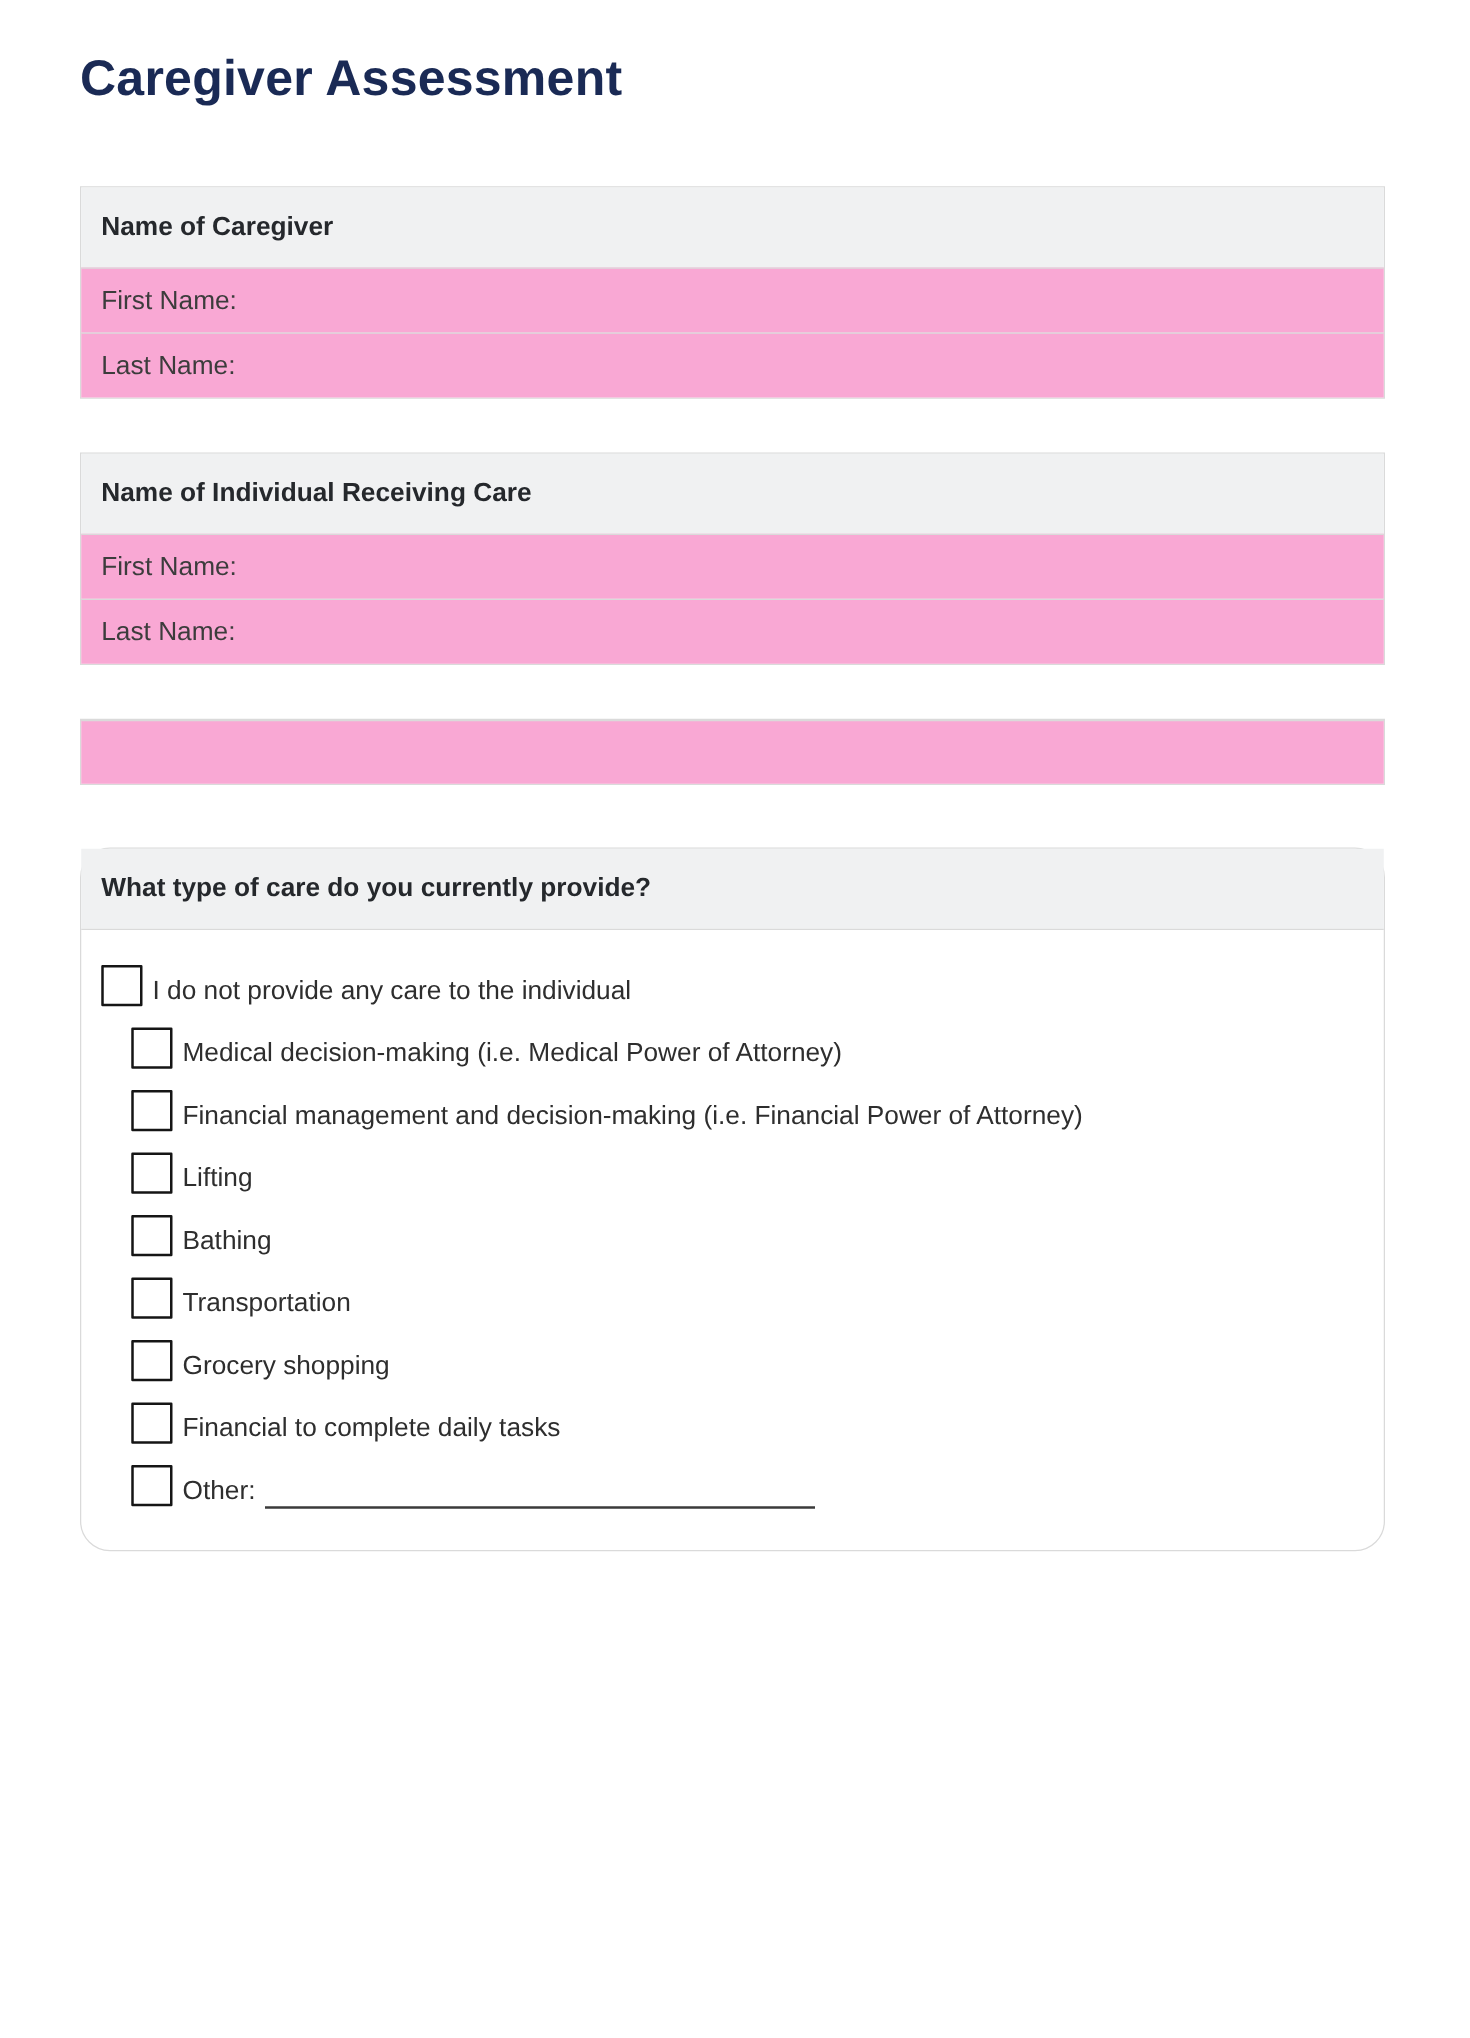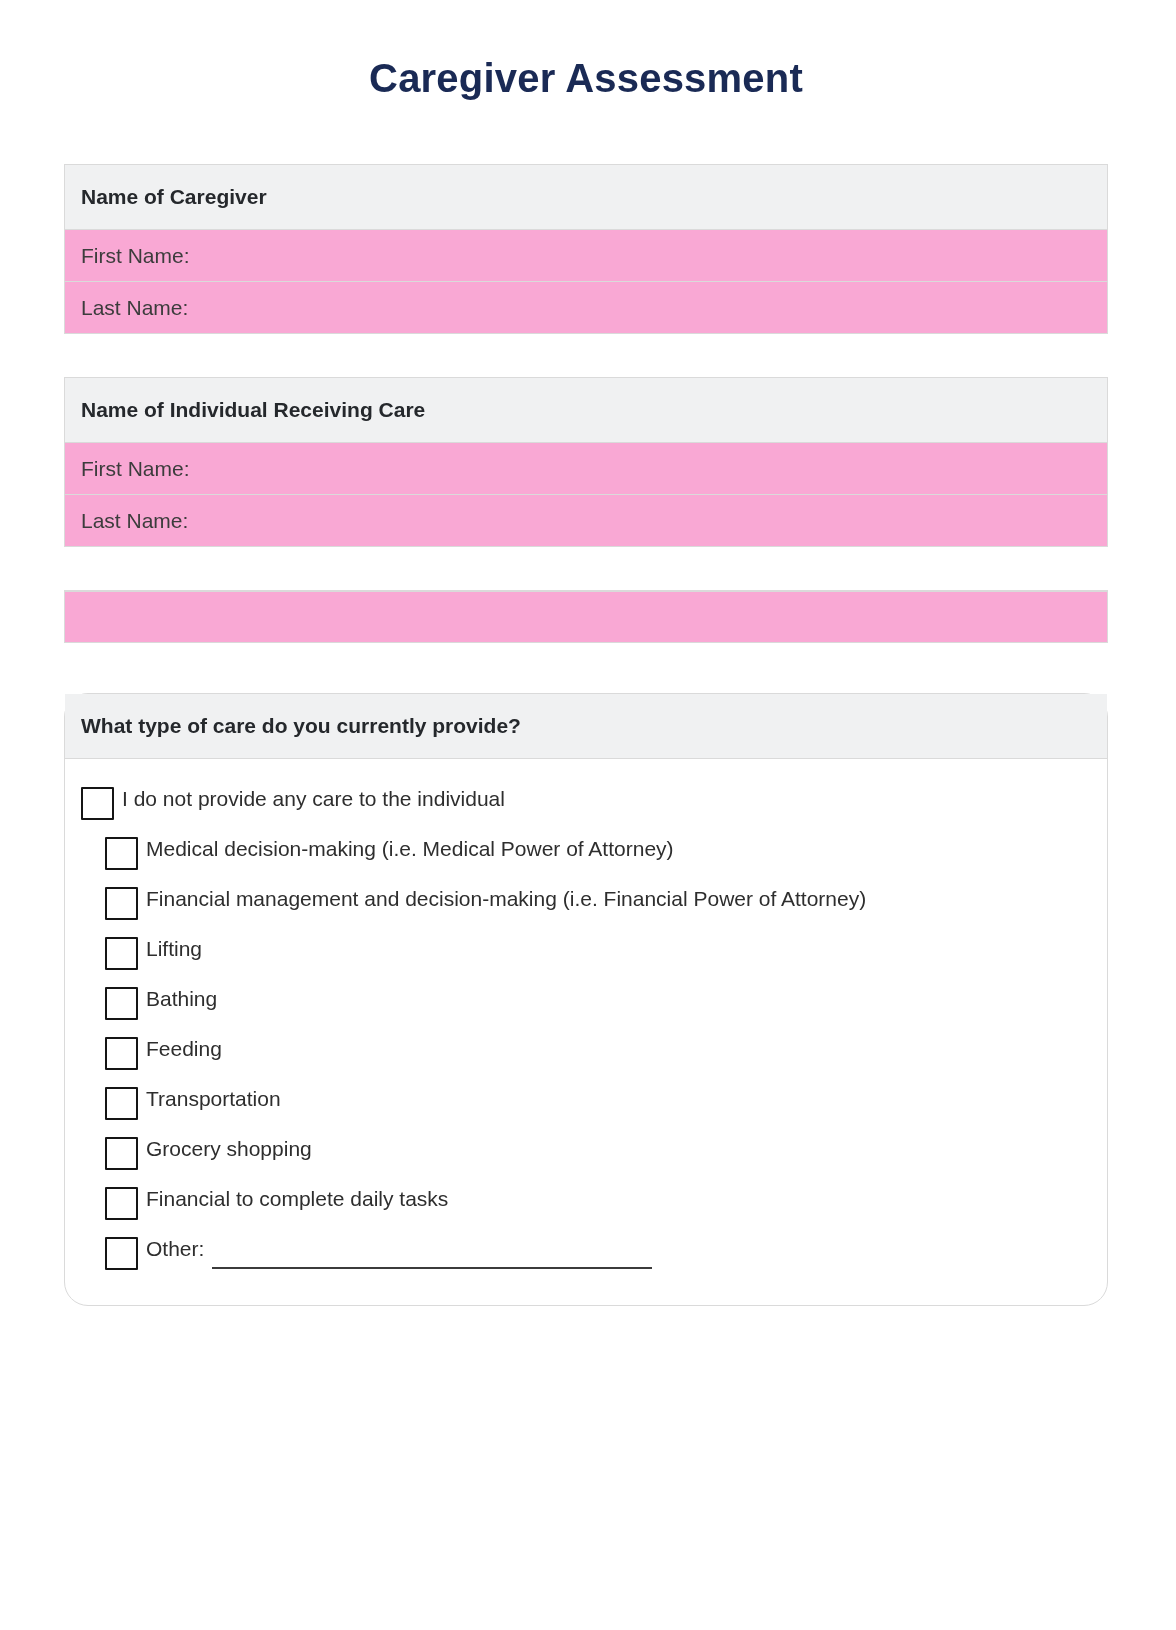--- a/index.html
+++ b/index.html
@@ -16,25 +16,24 @@
     width:1176px;
     min-height:1630px;
     font-family:"Liberation Sans","DejaVu Sans",sans-serif;
     -webkit-font-smoothing:antialiased;
   }
   .content{
     margin-left:64px;
     width:1044px;
   }
   .doc-title{
-    margin-top:54px;
+    margin-top:39px;
     font-size:40px;
     line-height:1.2;
     font-weight:bold;
-    text-align:center;
     color:var(--title-text);
     letter-spacing:0.2px;
   }
   .panel{
     border:1px solid var(--panel-border);
     background:#ffffff;
   }
   .panel.first{margin-top:62px;}
   .panel.gap-sm{margin-top:43px;}
   .panel.gap-lg{margin-top:50px;border-radius:24px;}
@@ -58,21 +57,21 @@
     color:var(--body-text);
     background:#f9a8d4;
   }
   .field-row.tall-empty{height:51px;}
   .options-body{
     border-top:1px solid var(--panel-border);
     padding:28px 16px 35px 16px;
   }
   .option-row{
     display:flex;
-    align-items:flex-start;
+    align-items:flex-end;
     height:33px;
   }
   .option-row + .option-row{margin-top:17px;margin-left:24px;}
   .checkbox{
     width:33px;
     height:33px;
     flex:none;
     border:2.5px solid var(--checkbox-border);
     border-radius:1px;
     background:#ffffff;
@@ -146,24 +145,20 @@
       <div class="option-row">
         <span class="checkbox"></span>
         <span class="option-label">Lifting</span>
       </div>
 
       <div class="option-row">
         <span class="checkbox"></span>
         <span class="option-label">Bathing</span>
       </div>
 
-      <div class="option-row">
-        <span class="checkbox"></span>
-        <span class="option-label">Feeding</span>
-      </div>
 
       <div class="option-row">
         <span class="checkbox"></span>
         <span class="option-label">Transportation</span>
       </div>
 
       <div class="option-row">
         <span class="checkbox"></span>
         <span class="option-label">Grocery shopping</span>
       </div>

